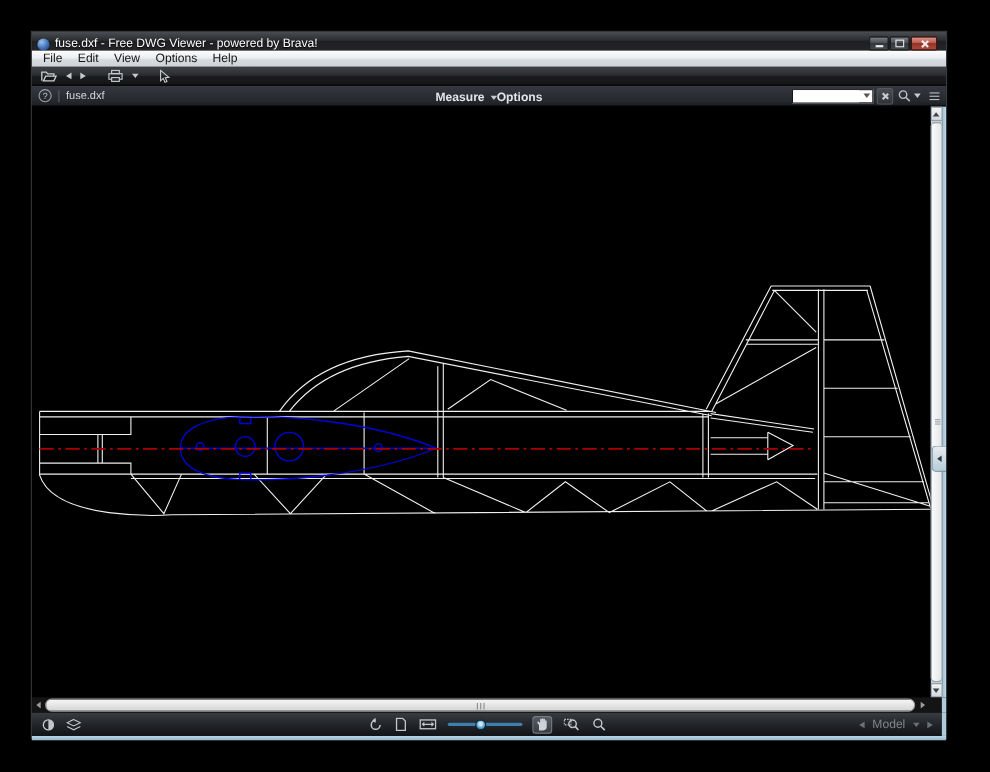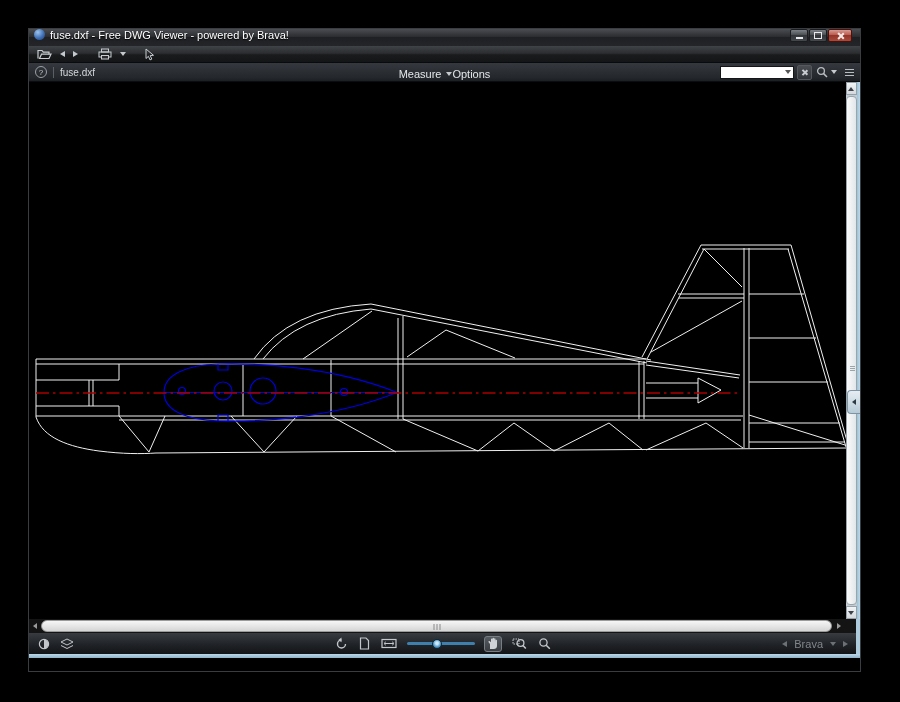--- a/index.html
+++ b/index.html
@@ -2,21 +2,21 @@
 <html><head>
 <meta charset="utf-8">
 <style>
   * { margin:0; padding:0; box-sizing:border-box; }
   html,body { width:900px; height:702px; background:#000; overflow:hidden;
     font-family:"Liberation Sans","DejaVu Sans",sans-serif; }
   .window { position:absolute; left:28px; top:28px; width:833px; height:644px;
     background:#000; border:1px solid #3a3d40; display:flex; flex-direction:column; }
 
   
-  .titlebar { height:17px; flex:0 0 17px; display:flex; align-items:flex-start;
+  .titlebar { height:17px; flex:0 0 17px; display:flex; align-items:flex-end;
     background:linear-gradient(#4a4d52,#2b2d30 45%,#1e2023 50%,#232528);
     color:#fff; font-size:11px; padding-left:5px; }
   .app-icon { width:11px; height:11px; border-radius:50%;
     background:radial-gradient(circle at 35% 30%, #9cc4ef, #3f6fb5 55%, #1c3e74); margin-right:5px; }
   .title-text { flex:1; white-space:nowrap; overflow:hidden; text-shadow:0 1px 1px #000; }
   .winbtns { display:flex; margin-right:8px; gap:1px; }
   .winbtn { width:18px; height:13px; border:1px solid #1c1d1f; border-radius:2px;
     background:linear-gradient(#7c8187,#4a4e52 45%,#33363a 50%,#44484c);
     display:flex; align-items:center; justify-content:center; position:relative; }
   .winbtn.close { width:24px;
@@ -35,21 +35,21 @@
     border-bottom:1px solid #8e9499; font-size:11px; color:#141414; padding-left:3px; }
   .menu-item { padding:0 7px; height:100%; display:flex; align-items:center; }
 
   
   .toolbar { height:17px; flex:0 0 17px; display:flex; align-items:center;
     background:linear-gradient(#404347,#2b2d30 45%,#191b1d 55%,#141517);
     border-bottom:1px solid #0a0b0c; color:#cdd1d5; position:relative; }
   .tool-group-left { display:flex; align-items:center; gap:4px; padding-left:6px; }
   .tbtn { height:15px; display:flex; align-items:center; justify-content:center; padding:0 2px; }
   .toolbar-center { position:absolute; left:0; right:0; display:flex; justify-content:center;
-    align-items:center; font-size:11px; font-weight:normal; color:#e3e6e9; pointer-events:none;margin-top:40px; }
+    align-items:center; font-size:11px; font-weight:bold; color:#e3e6e9; pointer-events:none;margin-top:40px; }
   .toolbar-center > * { pointer-events:auto; }
   .measure-wrap { display:flex; align-items:center; gap:5px; }
 
   
   .tri { width:0; height:0; display:inline-block; }
   .tri-left  { border-top:3.5px solid transparent; border-bottom:3.5px solid transparent; border-right:5px solid #c6cace; }
   .tri-right { border-top:3.5px solid transparent; border-bottom:3.5px solid transparent; border-left:5px solid #c6cace; }
   .tri-down  { border-left:3.5px solid transparent; border-right:3.5px solid transparent; border-top:4px solid #c6cace; }
   .tri-dim   { border-right-color:#6c7176; border-left-color:#6c7176; }
 
@@ -143,20 +143,27 @@
         </div>
       <div class="winbtn">
           <div class="glyph-max"></div>
         </div>
       <div class="winbtn close">
           <div class="glyph-close"></div>
         </div>
     </div>
   </div>
 
+  <div class="menubar">
+    <div class="menu-item">File</div>
+    <div class="menu-item">Edit</div>
+    <div class="menu-item">View</div>
+    <div class="menu-item">Options</div>
+    <div class="menu-item">Help</div>
+  </div>
 
   <div class="toolbar">
     <div class="tool-group-left">
       <div class="tbtn">
         <svg class="icon" width="15" height="12" viewBox="0 0 15 12">
           <path d="M1 10.5V2.5h4l1.3 1.7H12v2" fill="none" stroke="#c9cdd1" stroke-width="1.2"></path>
           <path d="M2.5 10.5L4.5 6.2h9.5l-2 4.3z" fill="none" stroke="#c9cdd1" stroke-width="1.2"></path>
         </svg>
       </div>
       <div class="tbtn">
@@ -366,21 +373,21 @@
         </div>
         <div class="sbtn">
           <svg class="icon" width="13" height="13" viewBox="0 0 13 13">
             <circle cx="5.5" cy="5.5" r="3.6" fill="none" stroke="#c3c7cb" stroke-width="1.3"></circle>
             <path d="M8.2 8.2L11.8 11.8" stroke="#c3c7cb" stroke-width="1.5"></path>
           </svg>
         </div>
       </div>
       <div class="sb-right">
         <span class="tri tri-left tri-dim"></span>
-        <span>Brava</span>
+        <span>Model</span>
         <span class="tri tri-down" style="border-top-color:#6c7176"></span>
         <span class="tri tri-right tri-dim"></span>
       </div>
     </div>
     <div class="srow-blue"></div>
   </div>
 
   <div class="bottom-edge"></div>
 </div>
 

